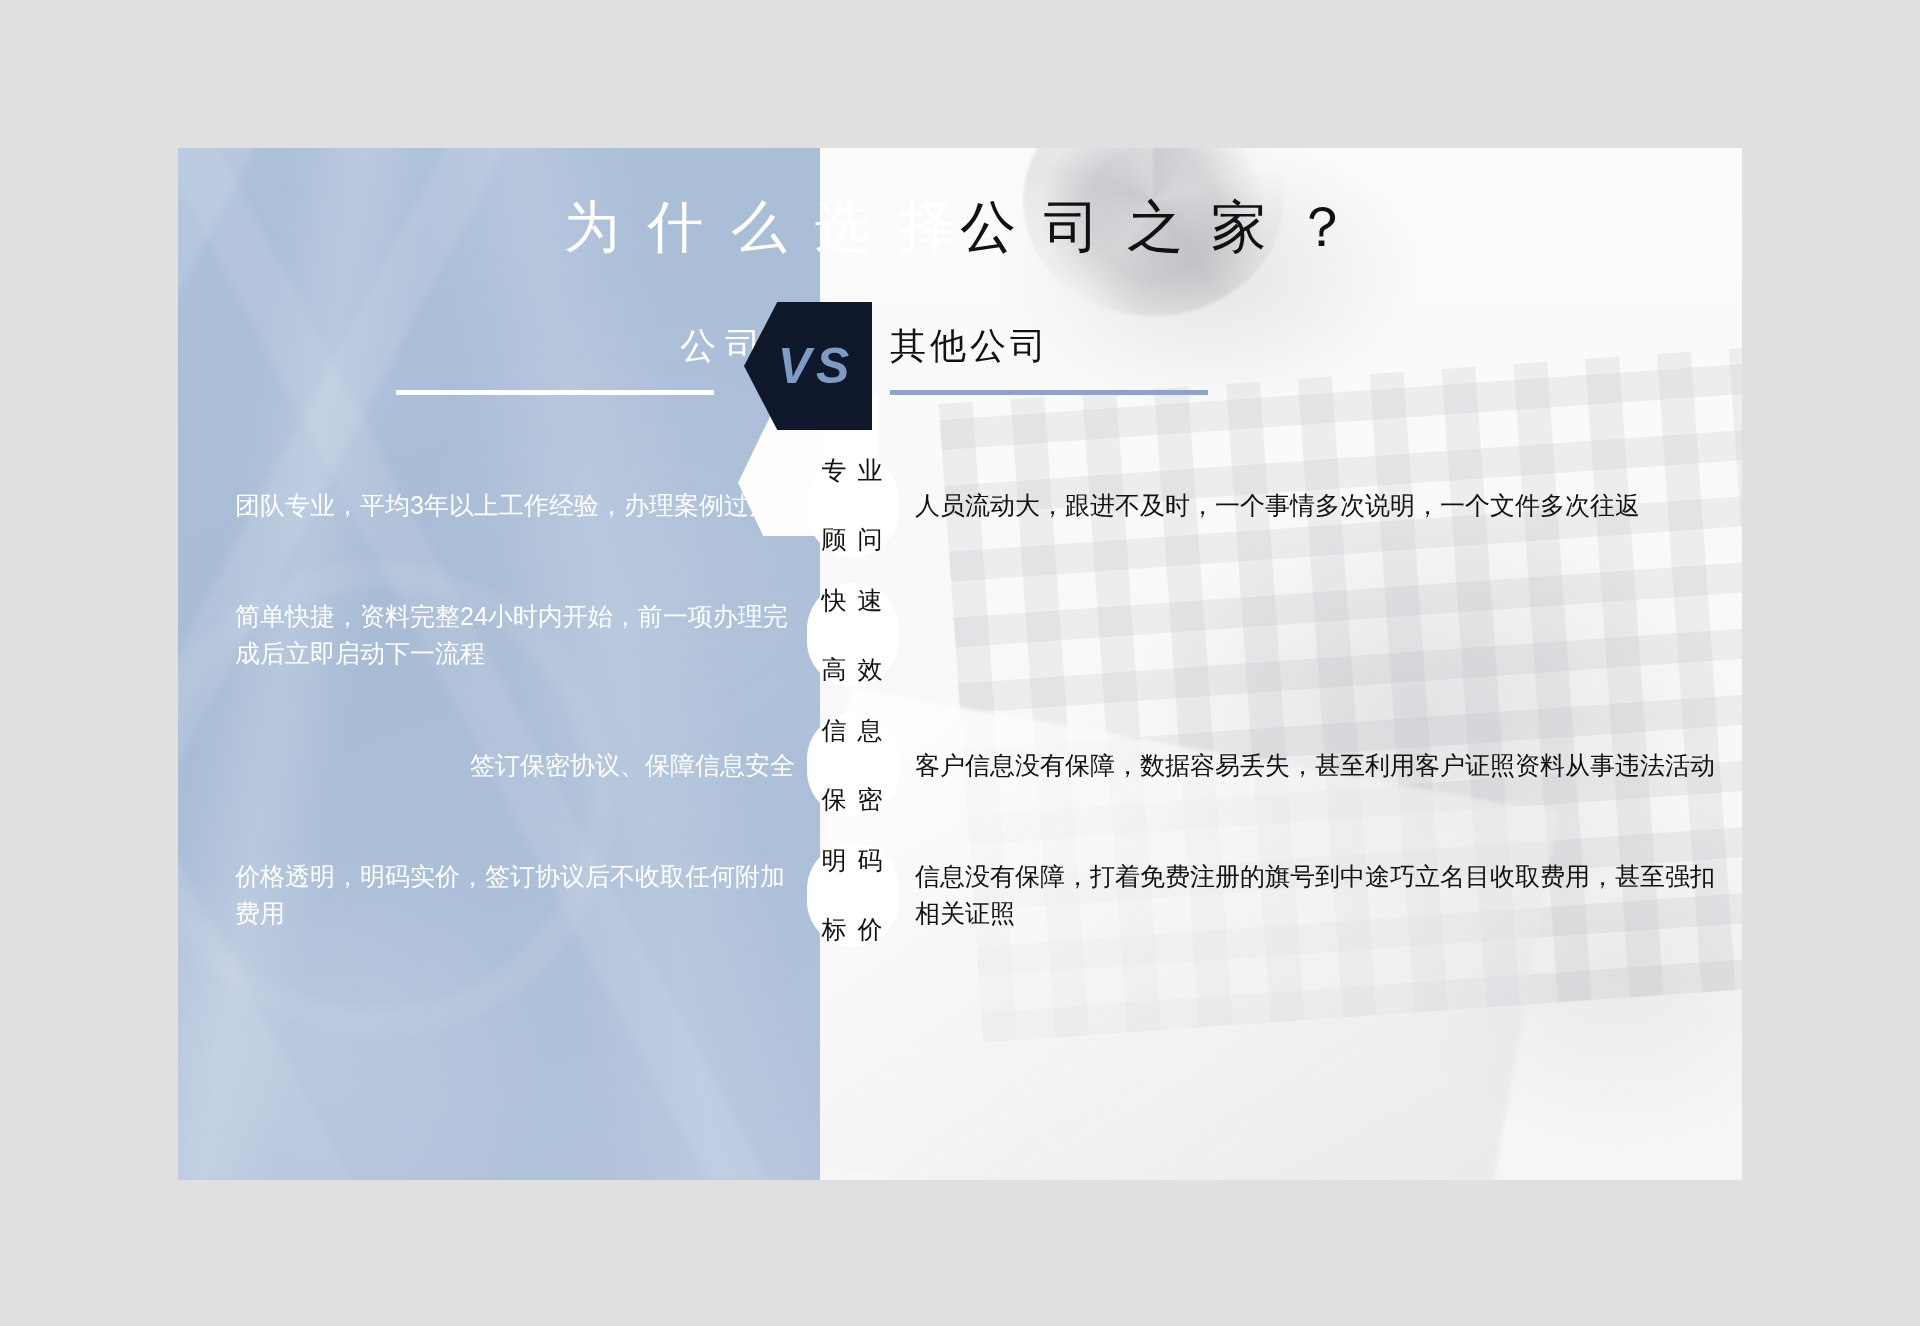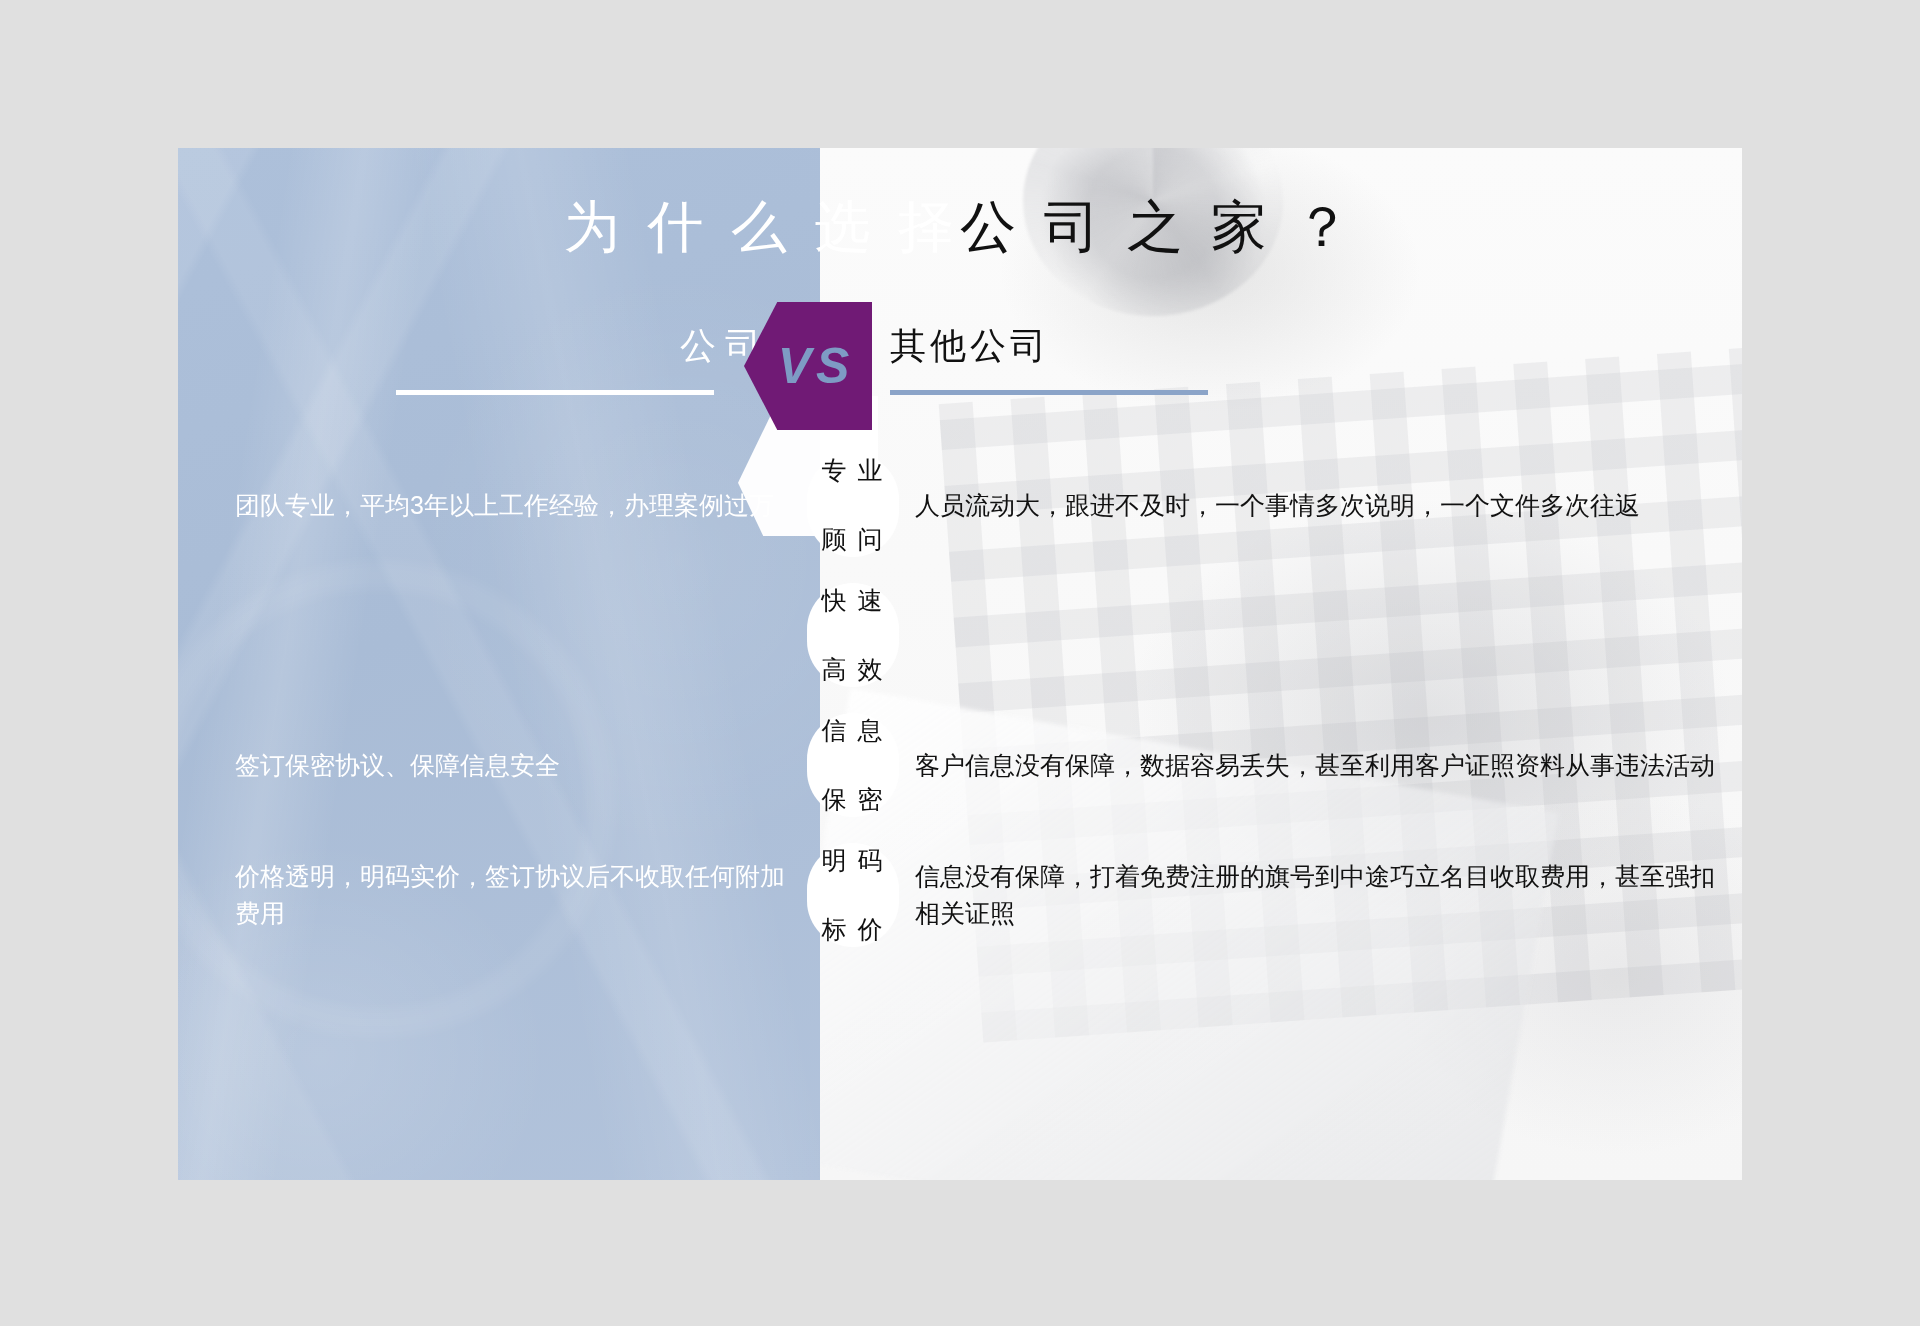--- a/index.html
+++ b/index.html
@@ -129,21 +129,21 @@
   .vs-left-rule{
     position:absolute;
     left:218px; top:74px;
     width:318px; height:5px;
     background:#ffffff;
   }
   .vs-badge{
     position:absolute;
     left:566px; top:-14px;
     width:128px; height:128px;
-    background:#701a75;
+    background:#0f172a;
     clip-path:polygon(26% 0, 100% 0, 100% 100%, 26% 100%, 0 50%);
     display:flex; align-items:center; justify-content:center;
   }
   .vs-text{
     color:#7e9bc4;
     font-size:50px;
     font-weight:bold;
     letter-spacing:5px;
     font-style:italic;
     transform:translateX(8px);
@@ -176,21 +176,21 @@
   }
   .cell-left{
     position:absolute;
     left:20px; width:560px;
     top:50%; transform:translateY(-50%);
     color:#ffffff;
     font-size:25px;
     line-height:1.48;
     text-align:left;
   }
-  .cell-left.r-align{ text-align:left; }
+  .cell-left.r-align{ text-align:right; }
 
   .pill{
     position:absolute;
     left:592px; top:50%;
     transform:translateY(-50%);
     width:92px; height:104px;
     background:#ffffff;
     border-radius:52px;
     display:flex; flex-direction:column;
     align-items:center; justify-content:space-between;
@@ -247,20 +247,21 @@
   <div class="rows" id="rows-container">
       <div class="row">
         <div class="cell-left">团队专业，平均3年以上工作经验，办理案例过万</div>
         <div class="pill">
           <span>专 业</span>
           <span>顾 问</span>
         </div>
         <div class="cell-right">人员流动大，跟进不及时，一个事情多次说明，一个文件多次往返</div>
       </div>
       <div class="row">
+        <div class="cell-left">简单快捷，资料完整24小时内开始，前一项办理完成后立即启动下一流程</div>
         <div class="pill">
           <span>快 速</span>
           <span>高 效</span>
         </div>
       </div>
       <div class="row">
         <div class="cell-left r-align">签订保密协议、保障信息安全</div>
         <div class="pill">
           <span>信 息</span>
           <span>保 密</span>

